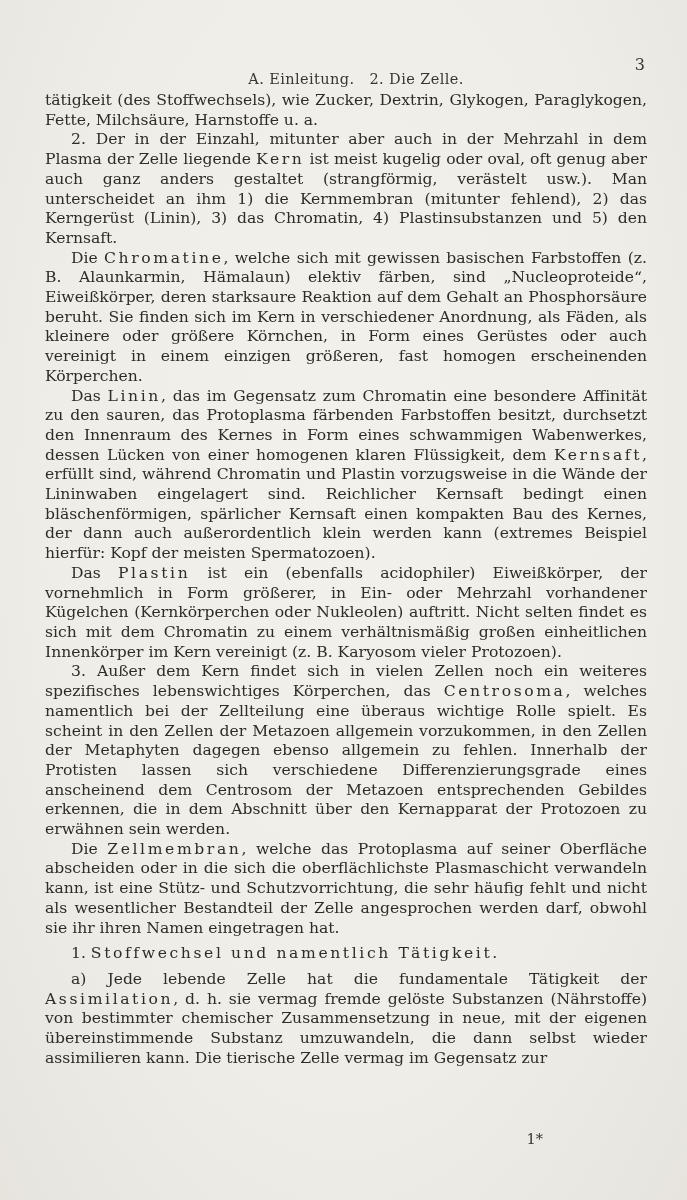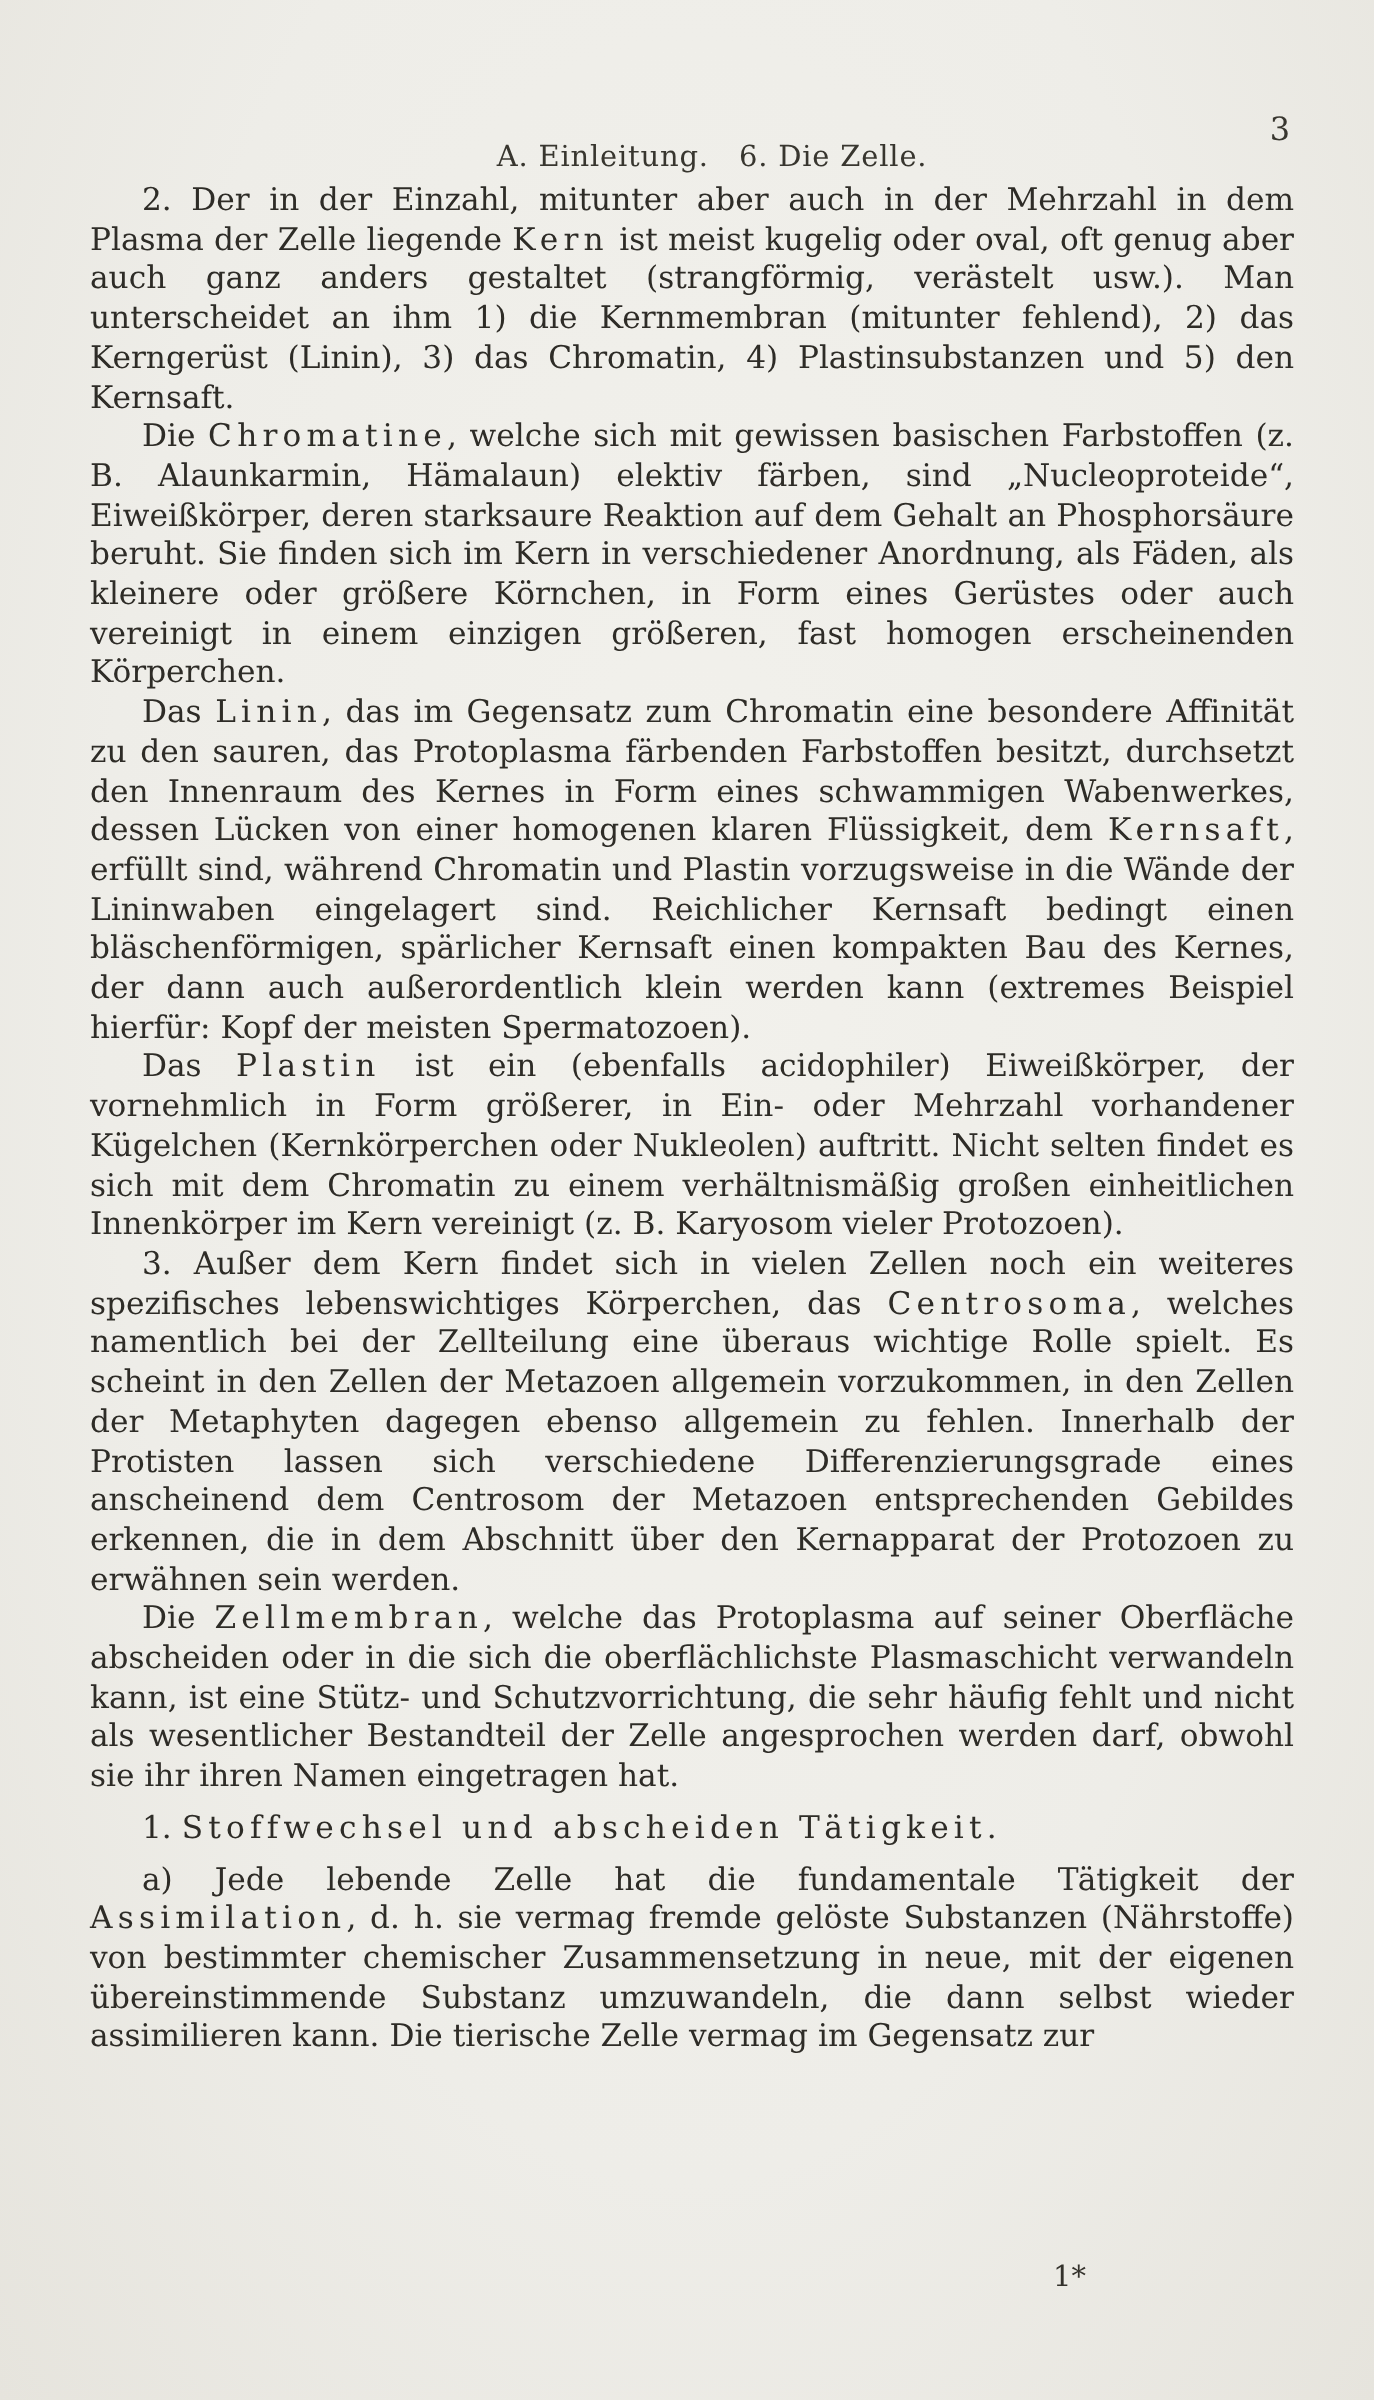--- a/index.html
+++ b/index.html
@@ -56,31 +56,32 @@
     font-size: 14.5px;
     color: #34322c;
   }
 </style>
 </head>
 <body>
 
 <div class="page">
 
   <div class="running-header">
-    <span>A. Einleitung.   6. Die Zelle.</span>
+    <span>A. Einleitung.   2. Die Zelle.</span>
     <span class="pagenum">3</span>
   </div>
 
   <div class="body-text">
 
+  <p class="para"><span>tätigkeit (des Stoffwechsels), wie Zucker, Dextrin, Glykogen, Paraglykogen, Fette, Milchsäure, Harnstoffe u. a.</span></p>
       <p class="para indent"><span>2. Der in der Einzahl, mitunter aber auch in der Mehrzahl in dem Plasma der Zelle liegende </span><span class="sperr">Kern</span><span> ist meist kugelig oder oval, oft genug aber auch ganz anders gestaltet (strangförmig, verästelt usw.). Man unterscheidet an ihm 1) die Kernmembran (mitunter fehlend), 2) das Kerngerüst (Linin), 3) das Chromatin, 4) Plastinsubstanzen und 5) den Kernsaft.</span></p>
       <p class="para indent"><span>Die </span><span class="sperr">Chromatine</span><span>, welche sich mit gewissen basischen Farbstoffen (z. B. Alaunkarmin, Hämalaun) elektiv färben, sind „Nucleoproteide“, Eiweißkörper, deren starksaure Reaktion auf dem Gehalt an Phosphorsäure beruht. Sie finden sich im Kern in verschiedener Anordnung, als Fäden, als kleinere oder größere Körnchen, in Form eines Gerüstes oder auch vereinigt in einem einzigen größeren, fast homogen erscheinenden Körperchen.</span></p>
       <p class="para indent"><span>Das </span><span class="sperr">Linin</span><span>, das im Gegensatz zum Chromatin eine besondere Affinität zu den sauren, das Protoplasma färbenden Farbstoffen besitzt, durchsetzt den Innenraum des Kernes in Form eines schwammigen Wabenwerkes, dessen Lücken von einer homogenen klaren Flüssigkeit, dem </span><span class="sperr">Kernsaft</span><span>, erfüllt sind, während Chromatin und Plastin vorzugsweise in die Wände der Lininwaben eingelagert sind. Reichlicher Kernsaft bedingt einen bläschenförmigen, spärlicher Kernsaft einen kompakten Bau des Kernes, der dann auch außerordentlich klein werden kann (extremes Beispiel hierfür: Kopf der meisten Spermatozoen).</span></p>
       <p class="para indent"><span>Das </span><span class="sperr">Plastin</span><span> ist ein (ebenfalls acidophiler) Eiweißkörper, der vornehmlich in Form größerer, in Ein- oder Mehrzahl vorhandener Kügelchen (Kernkörperchen oder Nukleolen) auftritt. Nicht selten findet es sich mit dem Chromatin zu einem verhältnismäßig großen einheitlichen Innenkörper im Kern vereinigt (z. B. Karyosom vieler Protozoen).</span></p>
       <p class="para indent"><span>3. Außer dem Kern findet sich in vielen Zellen noch ein weiteres spezifisches lebenswichtiges Körperchen, das </span><span class="sperr">Centrosoma</span><span>, welches namentlich bei der Zellteilung eine überaus wichtige Rolle spielt. Es scheint in den Zellen der Metazoen allgemein vorzukommen, in den Zellen der Metaphyten dagegen ebenso allgemein zu fehlen. Innerhalb der Protisten lassen sich verschiedene Differenzierungsgrade eines anscheinend dem Centrosom der Metazoen entsprechenden Gebildes erkennen, die in dem Abschnitt über den Kernapparat der Protozoen zu erwähnen sein werden.</span></p>
       <p class="para indent"><span>Die </span><span class="sperr">Zellmembran</span><span>, welche das Protoplasma auf seiner Oberfläche abscheiden oder in die sich die oberflächlichste Plasmaschicht verwandeln kann, ist eine Stütz- und Schutzvorrichtung, die sehr häufig fehlt und nicht als wesentlicher Bestandteil der Zelle angesprochen werden darf, obwohl sie ihr ihren Namen eingetragen hat.</span></p>
-      <p class="para indent space-before"><span>1. </span><span class="sperr">Stoffwechsel und abscheiden Tätigkeit</span><span>.</span></p>
+      <p class="para indent space-before"><span>1. </span><span class="sperr">Stoffwechsel und namentlich Tätigkeit</span><span>.</span></p>
       <p class="para indent space-before"><span>a) Jede lebende Zelle hat die fundamentale Tätigkeit der </span><span class="sperr">Assimilation</span><span>, d. h. sie vermag fremde gelöste Substanzen (Nährstoffe) von bestimmter chemischer Zusammensetzung in neue, mit der eigenen übereinstimmende Substanz umzuwandeln, die dann selbst wieder assimilieren kann. Die tierische Zelle vermag im Gegensatz zur</span></p>
     </div>
 
   <div class="signature">1*</div>
 
 </div>
 
 </body></html>

